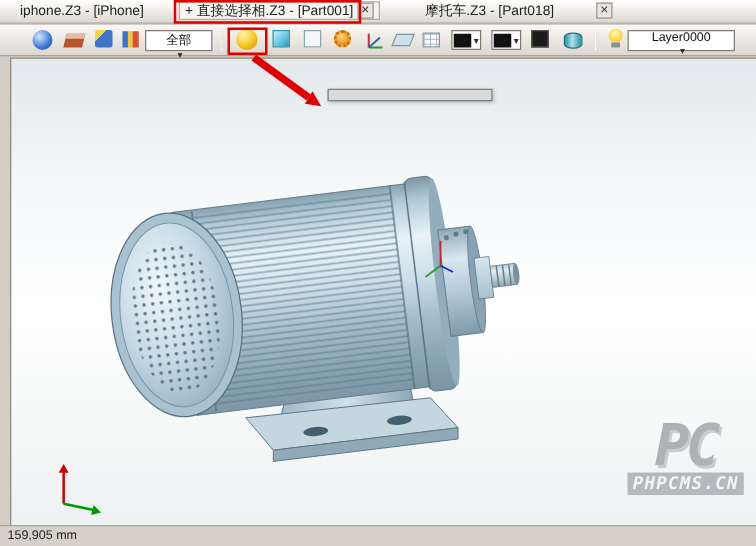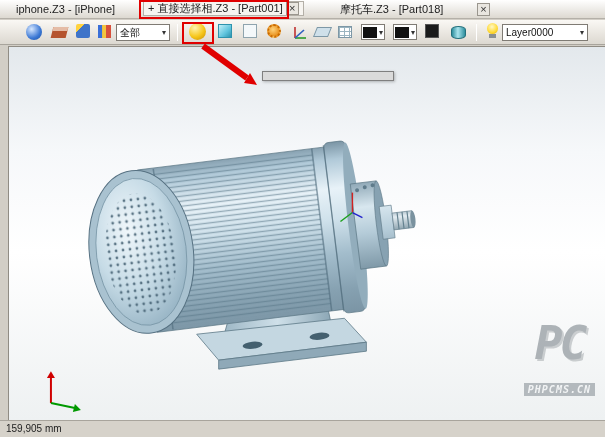--- a/index.html
+++ b/index.html
@@ -2,41 +2,41 @@
 <html><head>
 <meta charset="utf-8">
 <style>
   * { margin:0; padding:0; box-sizing:border-box; }
   html,body { width:605px; height:437px; overflow:hidden; }
   body { position:relative; background:#d2cec6; font-family:"Liberation Sans", sans-serif; }
 
   
   .tabbar { position:absolute; left:0; top:0; width:605px; height:19px;
             background:linear-gradient(#ffffff,#ddd9d1); border-bottom:1px solid #b4b0a8; }
-  .tab { position:absolute; top:2px; height:15px; display:inline-flex; align-items:center; gap:3px;
+  .tab { position:absolute; top:2px; height:15px; display:inline-flex; align-items:flex-start; gap:3px;
          font-size:11px; line-height:15px; color:#222; white-space:nowrap; cursor:default; }
   .tab-active { background:#f6f4f0; border:1px solid #b3afa7; padding:0 4px; top:1px; }
   .tab-close { display:inline-block; width:13px; height:13px; line-height:11px; text-align:center;
                font-size:11px; color:#333; background:#e9e6e0; border:1px solid #9a968e; }
 
   
   .toolbar { position:absolute; left:0; top:20px; width:605px; height:25px;
              background:linear-gradient(#faf8f4,#dcd8d0); border-bottom:1px solid #a8a49c; }
   .tb { position:absolute; top:4px; }
   .sep { width:1px; height:17px; top:4px; background:#aaa69e; border-right:1px solid #fff; }
   .ic-globe  { width:16px; height:16px; border-radius:50%;
                background:radial-gradient(circle at 35% 32%, #d6e7ff, #3a77d4 60%, #1c4f9e); }
   .ic-eraser { width:15px; height:11px; top:7px; background:#b5542f; border-top:4px solid #e5bca6;
                transform:skewX(-14deg); }
   .ic-brush  { width:14px; height:14px; border-radius:2px;
                background:linear-gradient(135deg,#ffd23e 0 32%, #3f74c9 32%); }
   .ic-bars   { width:13px; height:13px; top:5px;
                background:linear-gradient(90deg,#3a6fd8 0 30%, #f3c53d 35% 60%, #d8503c 65% 100%); }
   .dd { display:inline-flex; align-items:center; justify-content:space-between; height:17px;
-        background:#fff; border:1px solid #7f7b74; font-size:10px; padding:0 3px; color:#111; }
+        background:#fff; border:1px solid #7f7b74; font-size:10px; padding:0 3px; color:#111;flex-direction:column; }
   .dd-arrow { font-size:8px; color:#333; margin-left:2px; }
   .ic-ball-yellow { width:17px; height:17px; border-radius:50%; top:3px;
                background:radial-gradient(circle at 35% 28%, #fff4b2, #f6c61a 55%, #c78a00); }
   .ic-cube-cyan  { width:14px; height:14px; border:1px solid #2e93ad;
                background:linear-gradient(135deg,#c4f0f8,#5fc4dd 60%,#2e93ad); }
   .ic-cube-white { width:14px; height:14px; border:1px solid #8fa4ae; background:#f4f8fa; }
   .ic-gear { width:14px; height:14px; border-radius:50%; border:2px dotted #c96a00;
                background:radial-gradient(circle at 40% 35%, #ffd27a, #e07b00); }
   .ic-plane { width:15px; height:10px; top:7px; background:#cfe0ea; border:1px solid #7d97a6;
                transform:skewX(-22deg); }
@@ -58,22 +58,22 @@
   
   .viewport { position:absolute; left:8px; top:46px; right:0; bottom:17px;
               border-left:1px solid #908c84; border-top:1px solid #908c84;
               background:linear-gradient(180deg,#e3e8ec 0%, #f6f8fa 28%, #ffffff 55%, #eef1f2 100%); }
   .scene { position:absolute; left:0; top:0; width:100%; height:100%; }
 
   
   .watermark { position:absolute; right:10px; bottom:24px; text-align:center; opacity:.8;font-style:italic; }
   .wm-pc  { font-family:"DejaVu Sans Mono", monospace; font-weight:bold; font-size:46px; line-height:40px;
             letter-spacing:-3px; color:#9ba2a7; text-shadow:2px 2px 0 rgba(90,98,104,.35); }
-  .wm-bar { margin-top:20px; background:#a4abb0; color:#f2f4f5; padding:1px 4px; letter-spacing:1px;
-            font-family:"DejaVu Sans Mono", monospace; font-weight:bold; font-size:10px; }
+  .wm-bar { margin-top:2px; background:#a4abb0; color:#f2f4f5; padding:1px 4px; letter-spacing:1px;
+            font-family:"DejaVu Sans Mono", monospace; font-weight:bold; font-size:14px; }
 
   
   .statusbar { position:absolute; left:0; bottom:0; width:605px; height:17px; background:#d6d2ca;
                border-top:1px solid #a8a49c; font-size:10px; color:#222; line-height:16px; padding-left:6px; }
 
   
   .hl { position:absolute; border:2px solid #e00000; z-index:60; pointer-events:none; }
   .hl-tab  { left:139px; top:0;    width:150px; height:19px; }
   .hl-icon { left:182px; top:22px; width:32px;  height:22px; }
   .overlay { position:absolute; left:0; top:0; width:605px; height:437px; z-index:58; pointer-events:none; }

